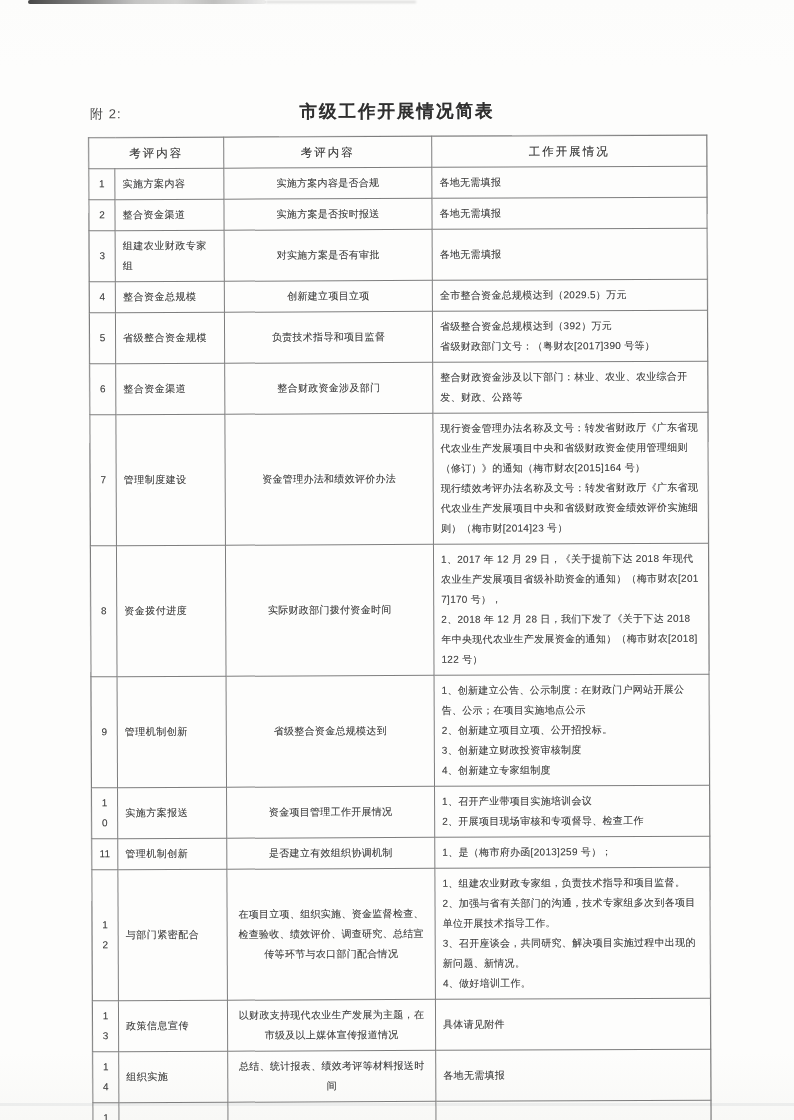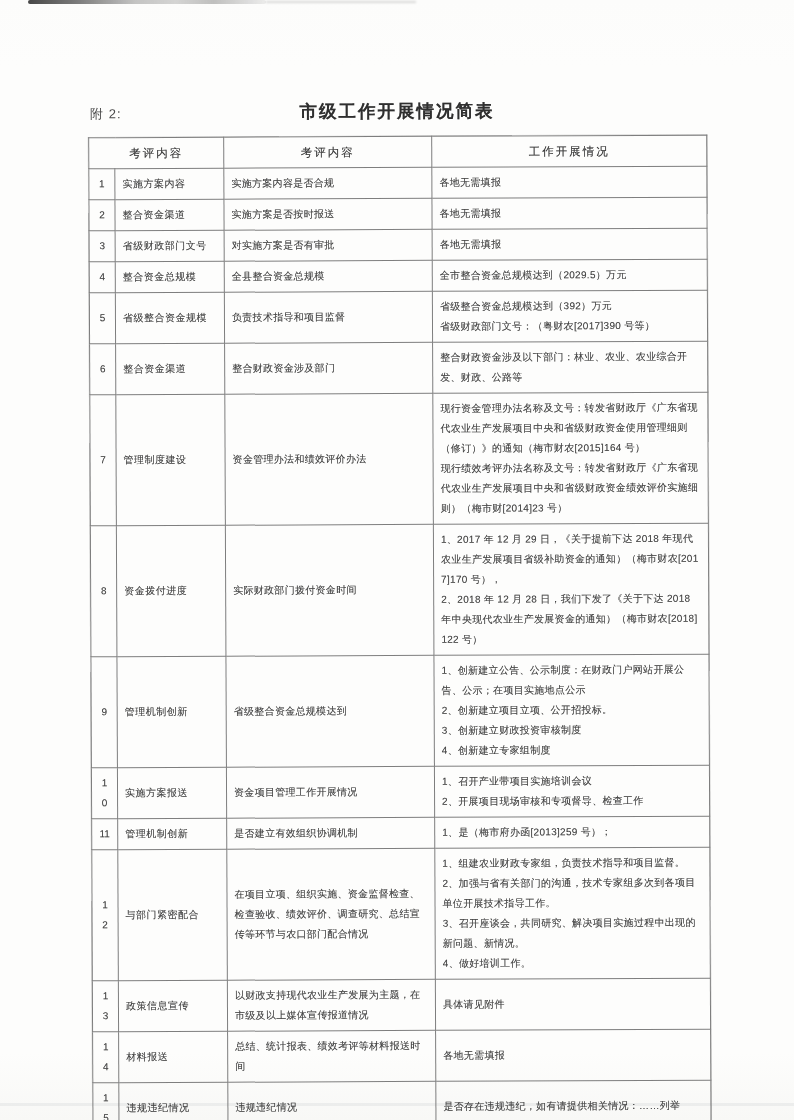--- a/index.html
+++ b/index.html
@@ -90,21 +90,21 @@
   }
   table.eval td {
     font-size: 10px;
     color: #454545;
     padding: 5px 7px;
     line-height: 2.0;
     text-shadow: 0 0 .5px rgba(80,80,80,.45);
   }
   td.num { text-align: center; padding: 5px 1px; font-size: 9.5px; color: #4c4c4c; }
   td.ind { letter-spacing: .5px; padding-left: 10px; }
-  td.con { letter-spacing: .3px; }
+  td.con { letter-spacing: .3px; text-align: center; }
   td.sit { letter-spacing: .3px; }
   .sit-line { min-height: 19px; }
 </style>
 </head>
 <body>
 
 <div class="page">
   <div class="scan-artifact"></div>
   <div class="scan-artifact2"></div>
   <div class="bottom-shade"></div>
@@ -143,31 +143,31 @@
     <td class="num">2</td>
     <td class="ind">整合资金渠道</td>
     <td class="con">实施方案是否按时报送</td>
     <td class="sit">
               <div class="sit-line">各地无需填报</div>
             </td>
   </tr>
 
   <tr>
     <td class="num">3</td>
-    <td class="ind">省级财政部门文号</td>
+    <td class="ind">组建农业财政专家组</td>
     <td class="con">对实施方案是否有审批</td>
     <td class="sit">
               <div class="sit-line">各地无需填报</div>
             </td>
   </tr>
 
   <tr>
     <td class="num">4</td>
     <td class="ind">整合资金总规模</td>
-    <td class="con">全县整合资金总规模</td>
+    <td class="con">创新建立项目立项</td>
     <td class="sit">
               <div class="sit-line">全市整合资金总规模达到（2029.5）万元</div>
             </td>
   </tr>
 
   <tr>
     <td class="num">5</td>
     <td class="ind">省级整合资金规模</td>
     <td class="con">负责技术指导和项目监督</td>
     <td class="sit">
@@ -252,21 +252,21 @@
     <td class="num">13</td>
     <td class="ind">政策信息宣传</td>
     <td class="con">以财政支持现代农业生产发展为主题，在市级及以上媒体宣传报道情况</td>
     <td class="sit">
               <div class="sit-line">具体请见附件</div>
             </td>
   </tr>
 
   <tr>
     <td class="num">14</td>
-    <td class="ind">材料报送</td>
+    <td class="ind">组织实施</td>
     <td class="con">总结、统计报表、绩效考评等材料报送时间</td>
     <td class="sit">
               <div class="sit-line">各地无需填报</div>
             </td>
   </tr>
 
   <tr>
     <td class="num">15</td>
     <td class="ind">违规违纪情况</td>
     <td class="con">违规违纪情况</td>

